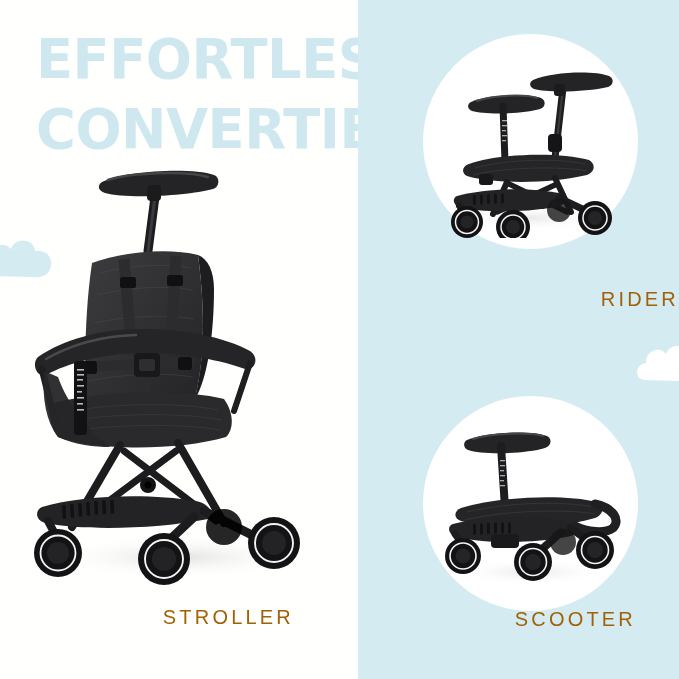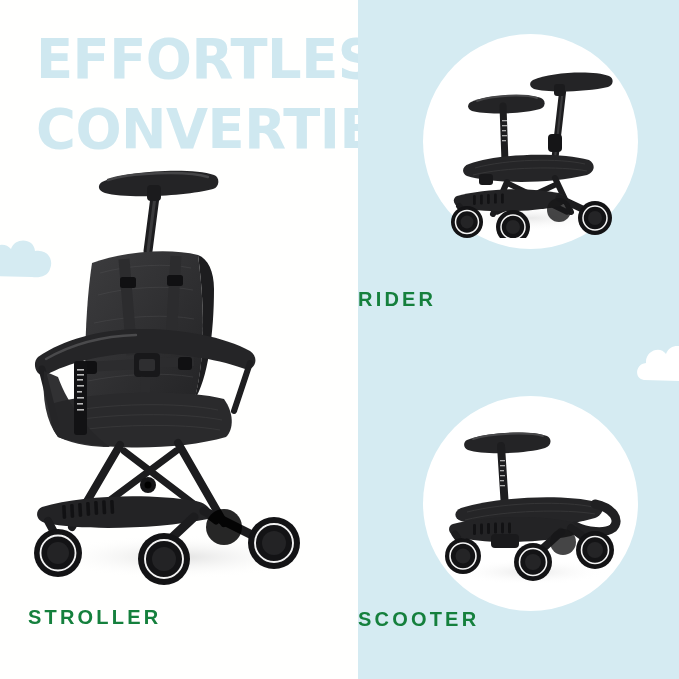--- a/index.html
+++ b/index.html
@@ -24,25 +24,25 @@
   .headline-line{
     font-size:56px;line-height:70px;font-weight:bold;
     color:#cfe8f0;letter-spacing:-0.5px;
     white-space:nowrap;overflow:hidden;
     transform:scaleX(.97);transform-origin:left center;
     font-family:"DejaVu Sans","Liberation Sans",sans-serif;
   }
 
   
   .caption{
-    position:absolute;text-align:left;
-    font-size:20px;letter-spacing:3.2px;color:#15803d;
-    font-family:"Liberation Sans",sans-serif;white-space:nowrap;font-weight:bold;
+    position:absolute;text-align:right;
+    font-size:20px;letter-spacing:3.2px;color:#a16207;
+    font-family:"Liberation Sans",sans-serif;white-space:nowrap;
   }
-  .caption-stroller{left:12px;top:606px;width:294px;padding-left:16px;}
+  .caption-stroller{left:0;top:606px;width:294px;}
   .caption-rider{left:358px;top:288px;width:321px;}
   .caption-scooter{left:358px;top:608px;width:278px;}
 
   
   .badge{position:absolute;border-radius:50%;background:#ffffff;}
   .badge-rider{left:423px;top:34px;width:215px;height:215px;}
   .badge-scooter{left:423px;top:396px;width:215px;height:215px;}
 
   
   .art{position:absolute;}

